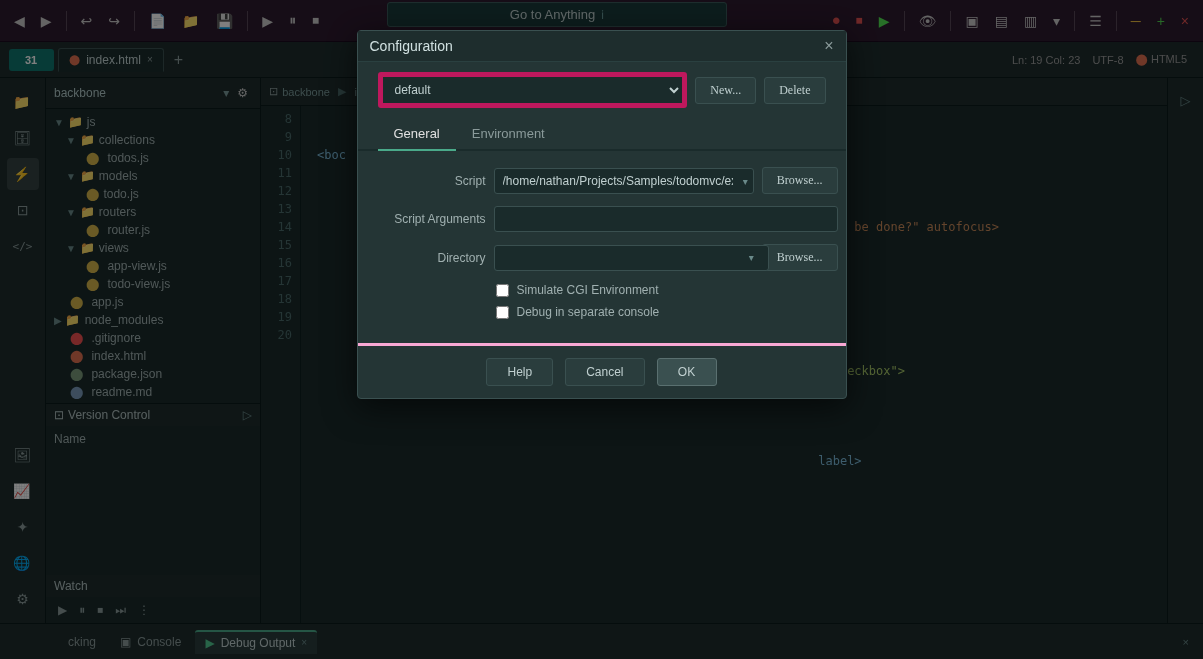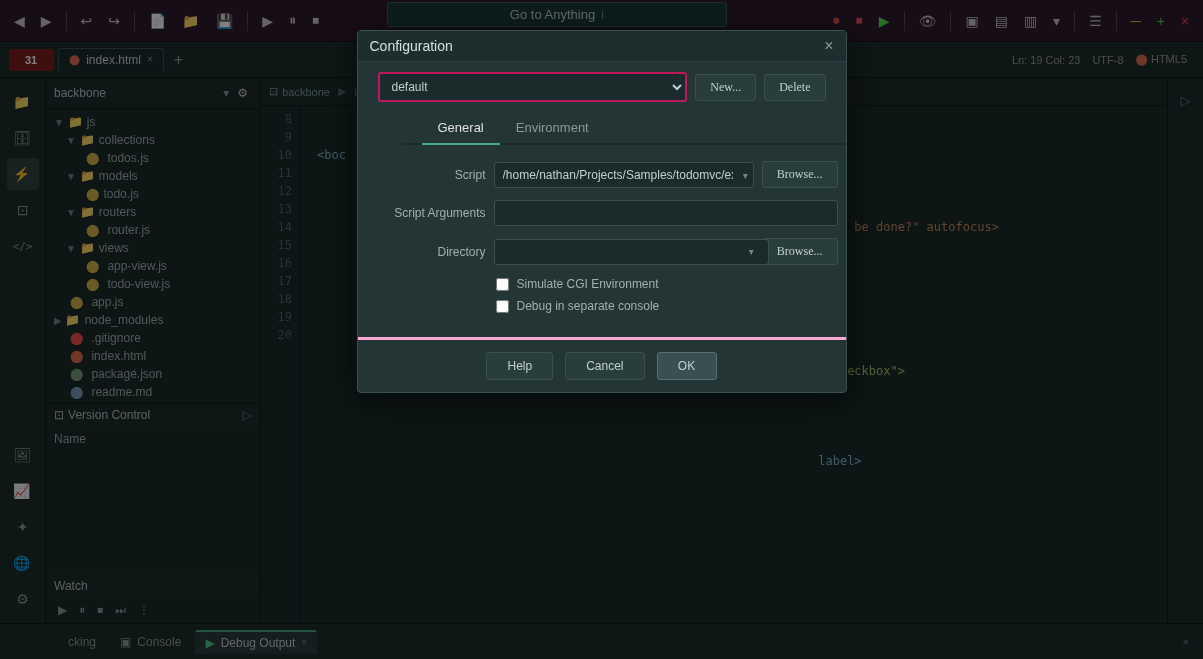--- a/index.html
+++ b/index.html
@@ -306,42 +306,41 @@
     }
     .modal-config-row {
       display: flex;
       align-items: center;
       padding: 10px 20px;
       gap: 8px;
     }
     .config-select {
       flex: 1;
       background: #1a2b2b;
-      border: 2px solid #be185d;
+      border: 5px solid #be185d;
       color: #c0d0d0;
       padding: 5px 8px;
       font-size: 12px;
       border-radius: 3px;
     }
     .modal-btn {
       background: #2a3d3d;
       border: 1px solid #3a5050;
       color: #c0d0d0;
       padding: 5px 14px;
       font-size: 12px;
       border-radius: 3px;
       cursor: pointer;
       font-family: Liberation Serif, serif;
     }
     .modal-tabs {
       display: flex;
       padding: 0 20px;
       gap: 0;
       border-bottom: 2px solid #1a2b2b;
-      margin-left: 44px;
     }
     .modal-tab {
       padding: 8px 16px;
       font-size: 13px;
       color: #8a9a9a;
       cursor: pointer;
       border-bottom: 2px solid transparent;
       margin-bottom: -2px;
     }
     .modal-tab.active {
@@ -471,21 +470,21 @@
     <div class="toolbar-separator"></div>
     <button class="toolbar-btn" style="color:#f0c040;">─</button>
     <button class="toolbar-btn" style="color:#50d050;">+</button>
     <button class="toolbar-btn" style="color:#e05050;">×</button>
   </div>
 </div>
 
 <div class="second-toolbar">
 
   <div style="width:46px;display:flex;justify-content:center;">
-    <div style="width:45px;height:22px;background:#7f1d1d;border-radius:3px;display:flex;align-items:center;justify-content:center;color:white;font-size:11px;font-weight:bold;">31</div>
+    <div style="width:45px;height:22px;background:#0f766e;border-radius:3px;display:flex;align-items:center;justify-content:center;color:white;font-size:11px;font-weight:bold;">31</div>
   </div>
   <div class="tab-item active">
     <span style="color:#e07050;font-size:10px;">⬤</span>
     <span>index.html</span>
     <span class="tab-close">×</span>
   </div>
   <button class="tab-add">+</button>
   <div style="flex:1;"></div>
 
   <span style="font-size:11px;color:#9a9a9a;margin-right:8px;">Ln: 19 Col: 23</span>

